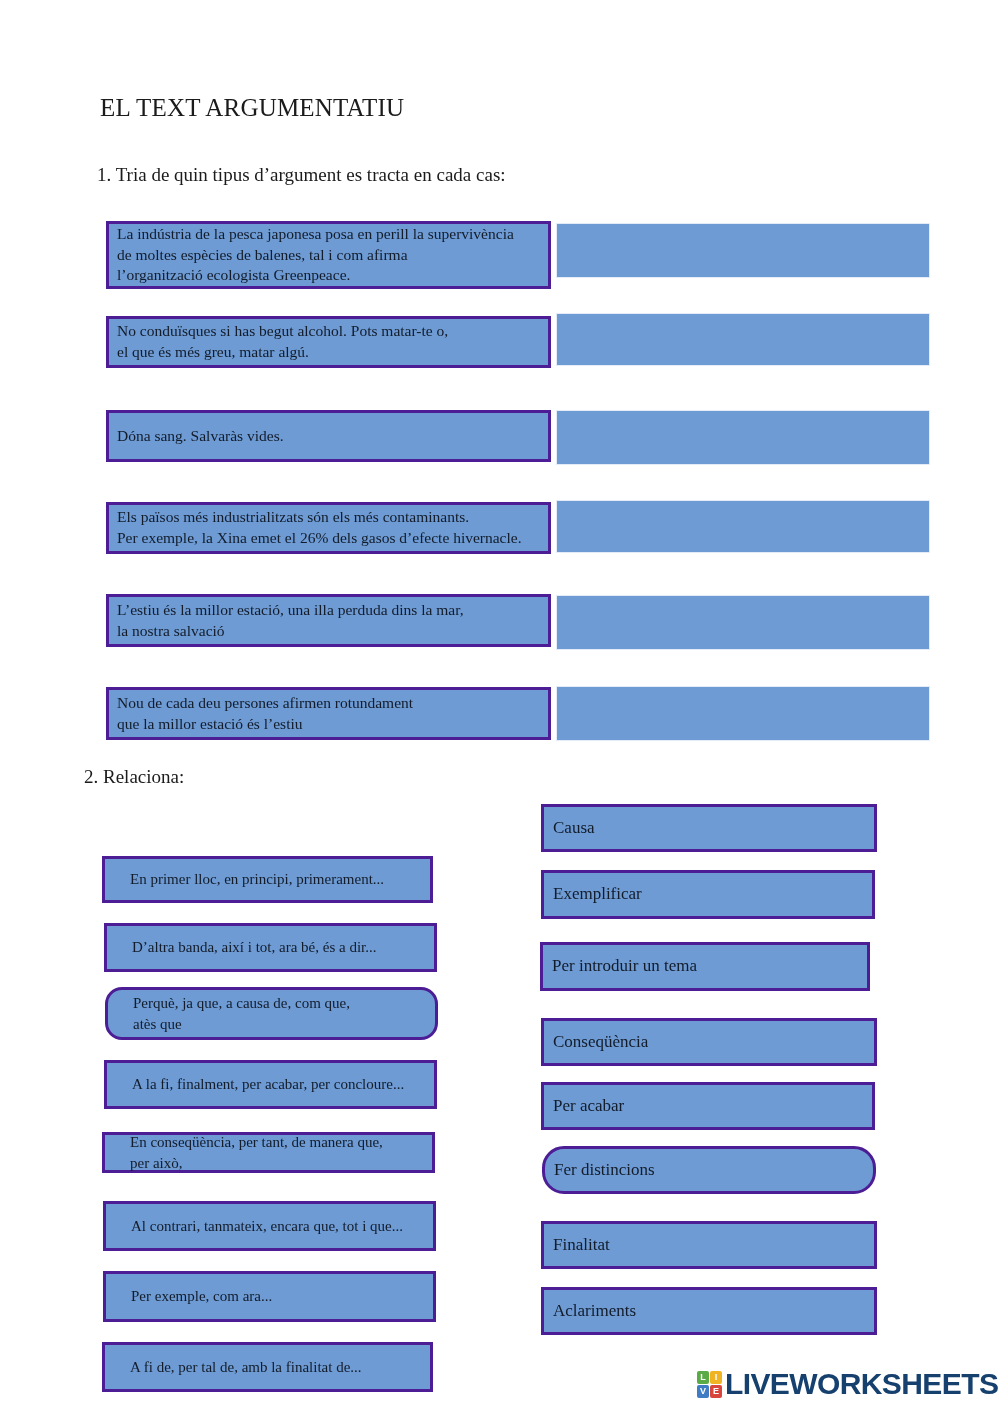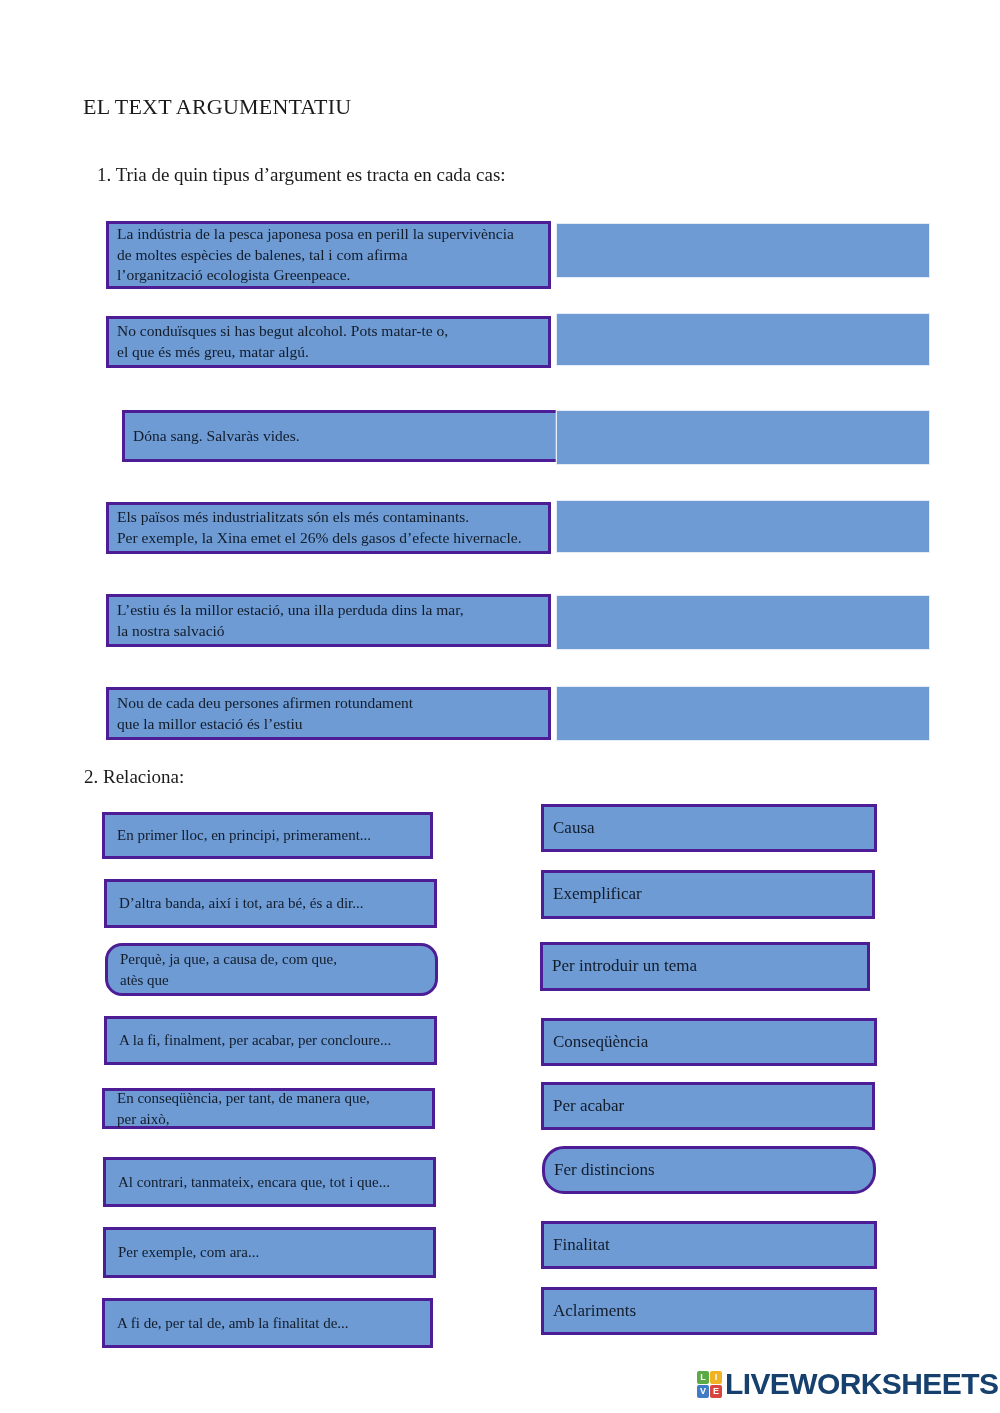--- a/index.html
+++ b/index.html
@@ -19,23 +19,23 @@
 
   .page {
     position: absolute;
     inset: 0;
     background: #ffffff;
   }
 
   
   .doc-title {
     position: absolute;
-    left: 83px;
+    left: 100px;
     top: 94px;
-    font-size: 22px;
+    font-size: 25px;
     letter-spacing: 0.2px;
     color: #1b1b1b;
     white-space: nowrap;
   }
 
   .instruction {
     position: absolute;
     font-size: 19px;
     color: #1b1b1b;
     white-space: nowrap;
@@ -64,21 +64,22 @@
     position: absolute;
     background: #6e9bd3;
     border: 1px solid #e3ecf7;
     box-sizing: border-box;
     box-shadow: 0 0 0 0.5px rgba(255,255,255,0.55);
   }
 
   
   .match-box {
     font-size: 15px;
-    padding: 6px 12px;
+    padding: 6px 25px;
+    margin-top: 44px;
   }
   .target-box {
     font-size: 17px;
     padding: 12px 9px;
   }
 
   
   .lw-logo {
     position: absolute;
     left: 697px;
@@ -133,21 +134,21 @@
     <span class="line">l’organització ecologista Greenpeace.</span>
   </div>
   <div class="drop-box" style="left:556px; top:223px; width:374px; height:55px;"></div>
 
   <div class="blue-box" style="left:106px; top:316px; width:445px; height:52px;">
     <span class="line">No conduïsques si has begut alcohol. Pots matar-te o,</span>
     <span class="line">el que és més greu, matar algú.</span>
   </div>
   <div class="drop-box" style="left:556px; top:313px; width:374px; height:53px;"></div>
 
-  <div class="blue-box" style="left:106px; top:410px; width:445px; height:52px;margin-left:16px;">
+  <div class="blue-box" style="left:106px; top:410px; width:445px; height:52px;">
     <span class="line">Dóna sang. Salvaràs vides.</span>
   </div>
   <div class="drop-box" style="left:556px; top:410px; width:374px; height:55px;"></div>
 
   <div class="blue-box" style="left:106px; top:502px; width:445px; height:52px;">
     <span class="line">Els països més industrialitzats són els més contaminants.</span>
     <span class="line">Per exemple, la Xina emet el 26% dels gasos d’efecte hivernacle.</span>
   </div>
   <div class="drop-box" style="left:556px; top:500px; width:374px; height:53px;"></div>
 

